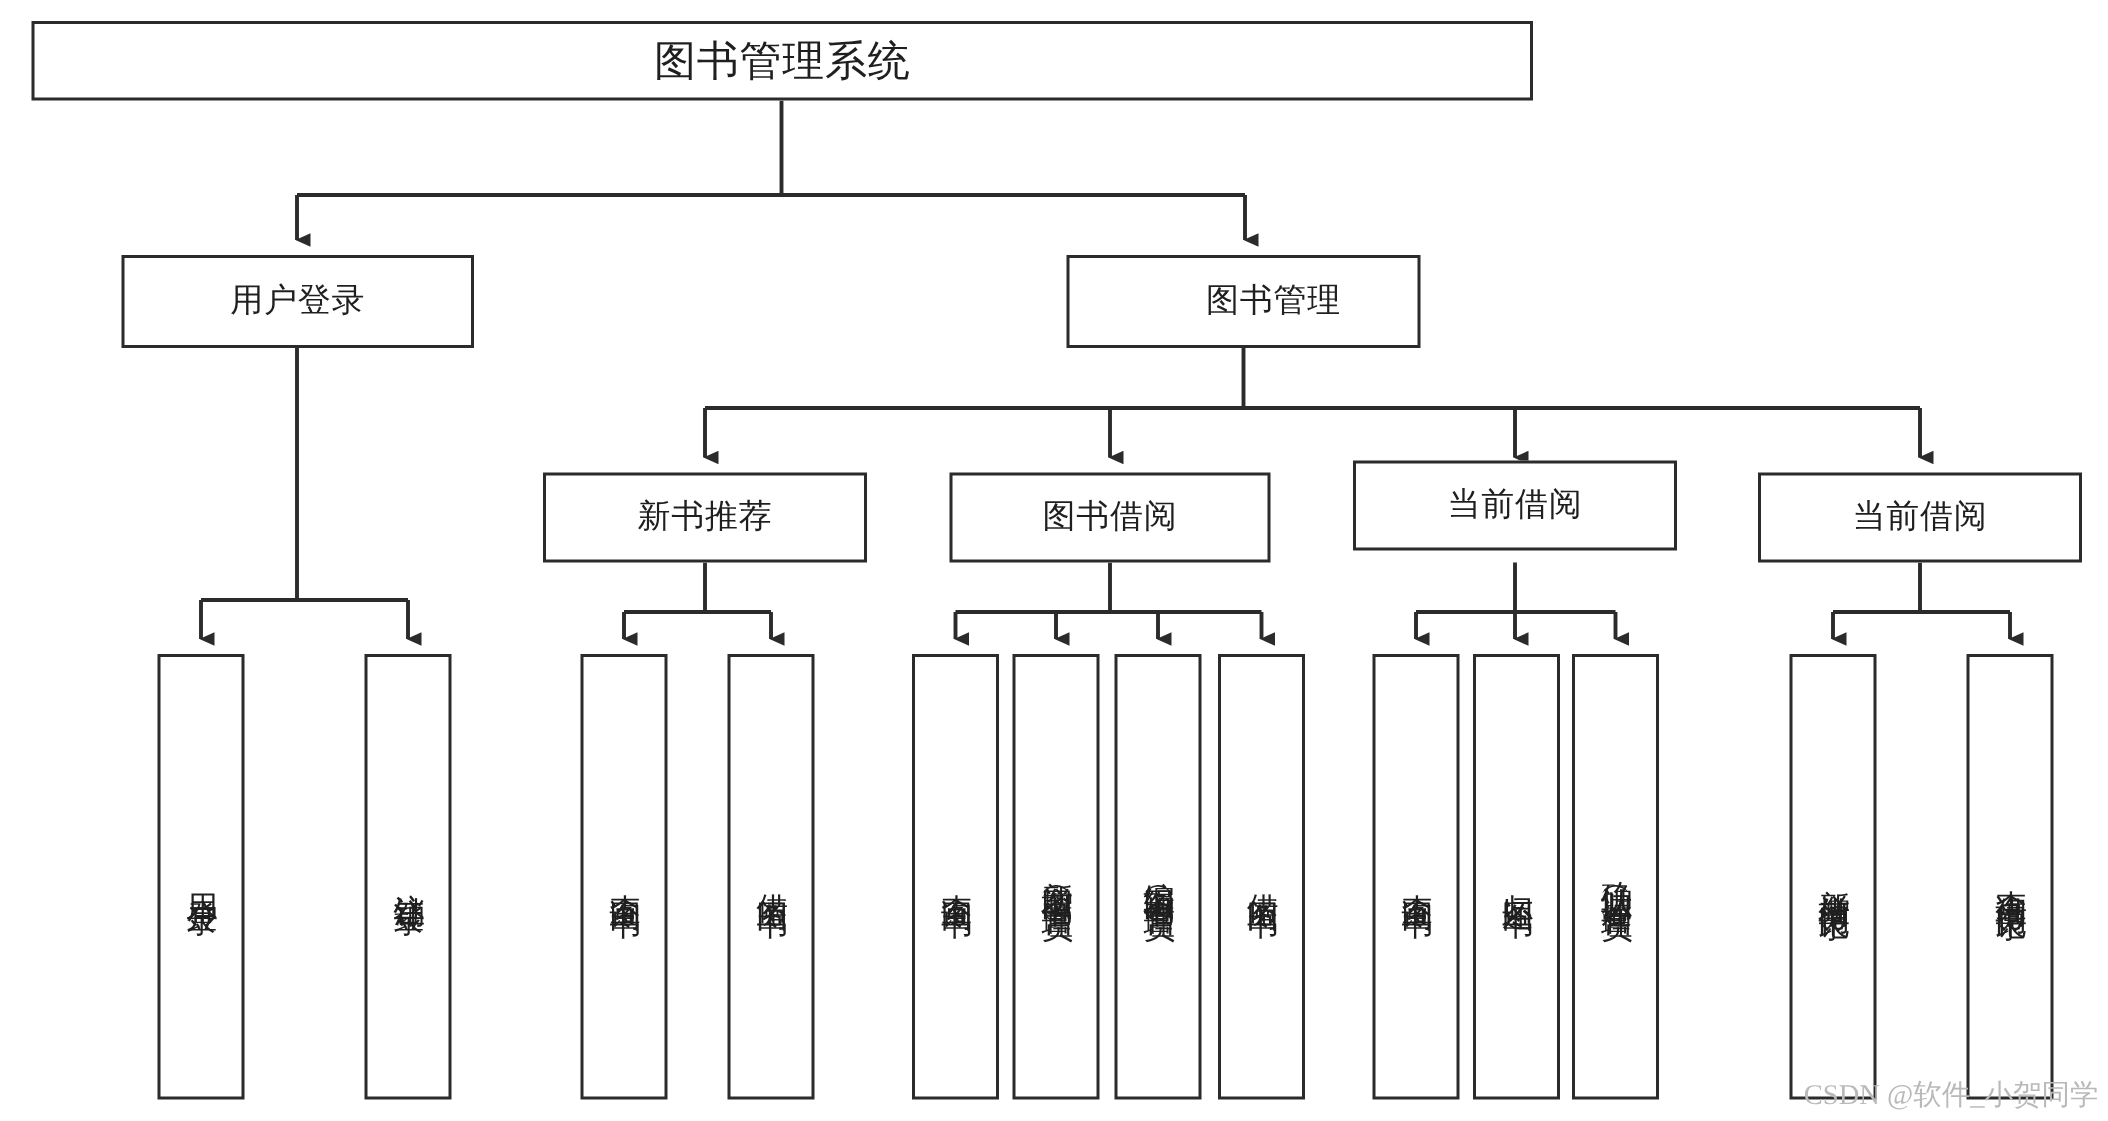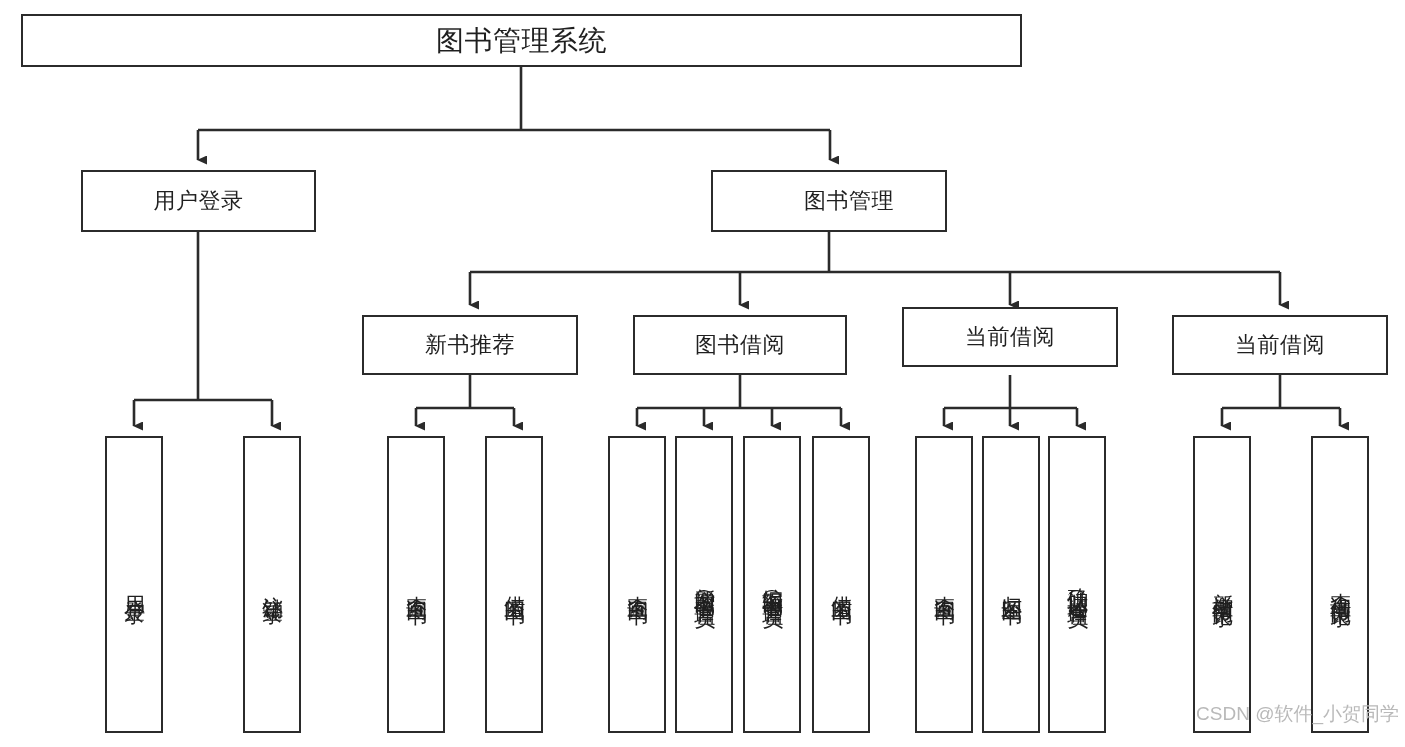--- a/index.html
+++ b/index.html
@@ -52,26 +52,26 @@
     text-orientation:upright;
     font-size:21px;
     line-height:1.32;
     letter-spacing:3px;
     text-align:center;
     max-height:282px;
   }
   .watermark{
     position:absolute;
     right:6px;
-    bottom:20px;
+    bottom:4px;
     font-size:19px;
     color:#b9b9b9;
     z-index:3;
     white-space:nowrap;
-    font-family:Liberation Sans, sans-serif;
+    font-family:Liberation Serif, serif;
   }
 </style>
 </head>
 <body>
 
 <div id="diagram-root">
 
   <svg class="svg-layer" viewBox="0 0 1405 747" xmlns="http://www.w3.org/2000/svg">
     <defs>
       <marker id="arrowhead" markerWidth="9" markerHeight="10" refX="4.5" refY="9" orient="auto" markerUnits="userSpaceOnUse">

